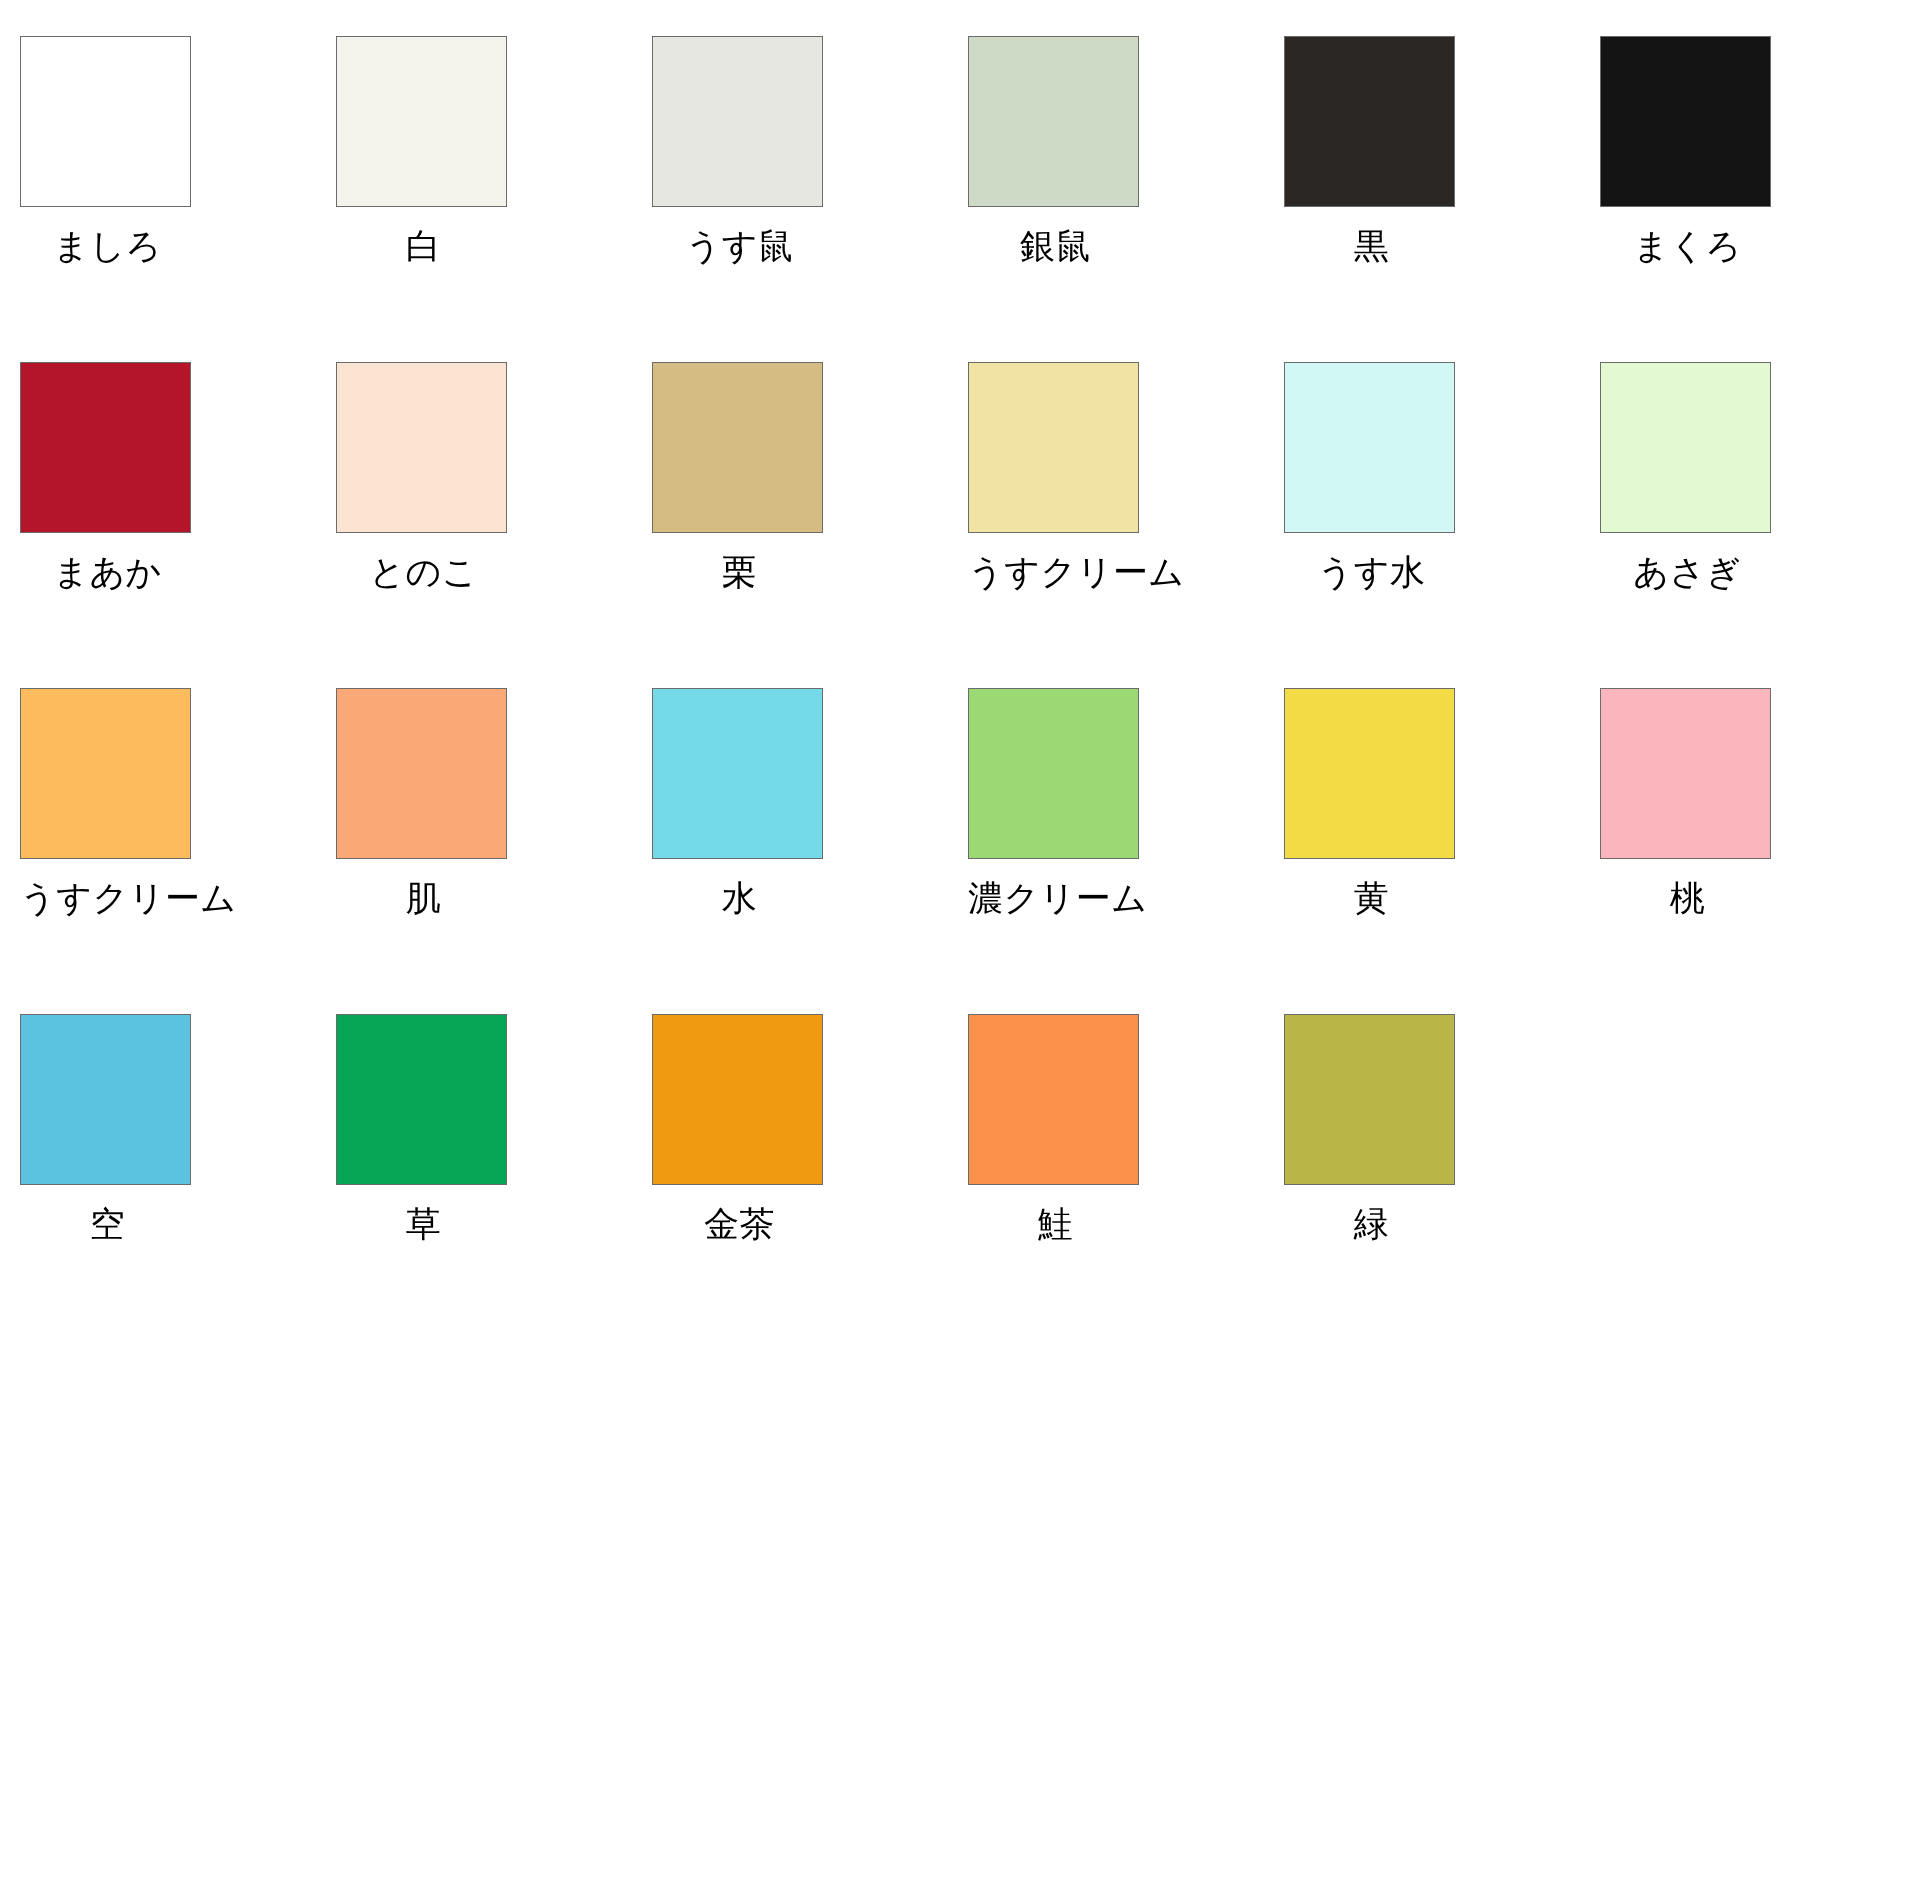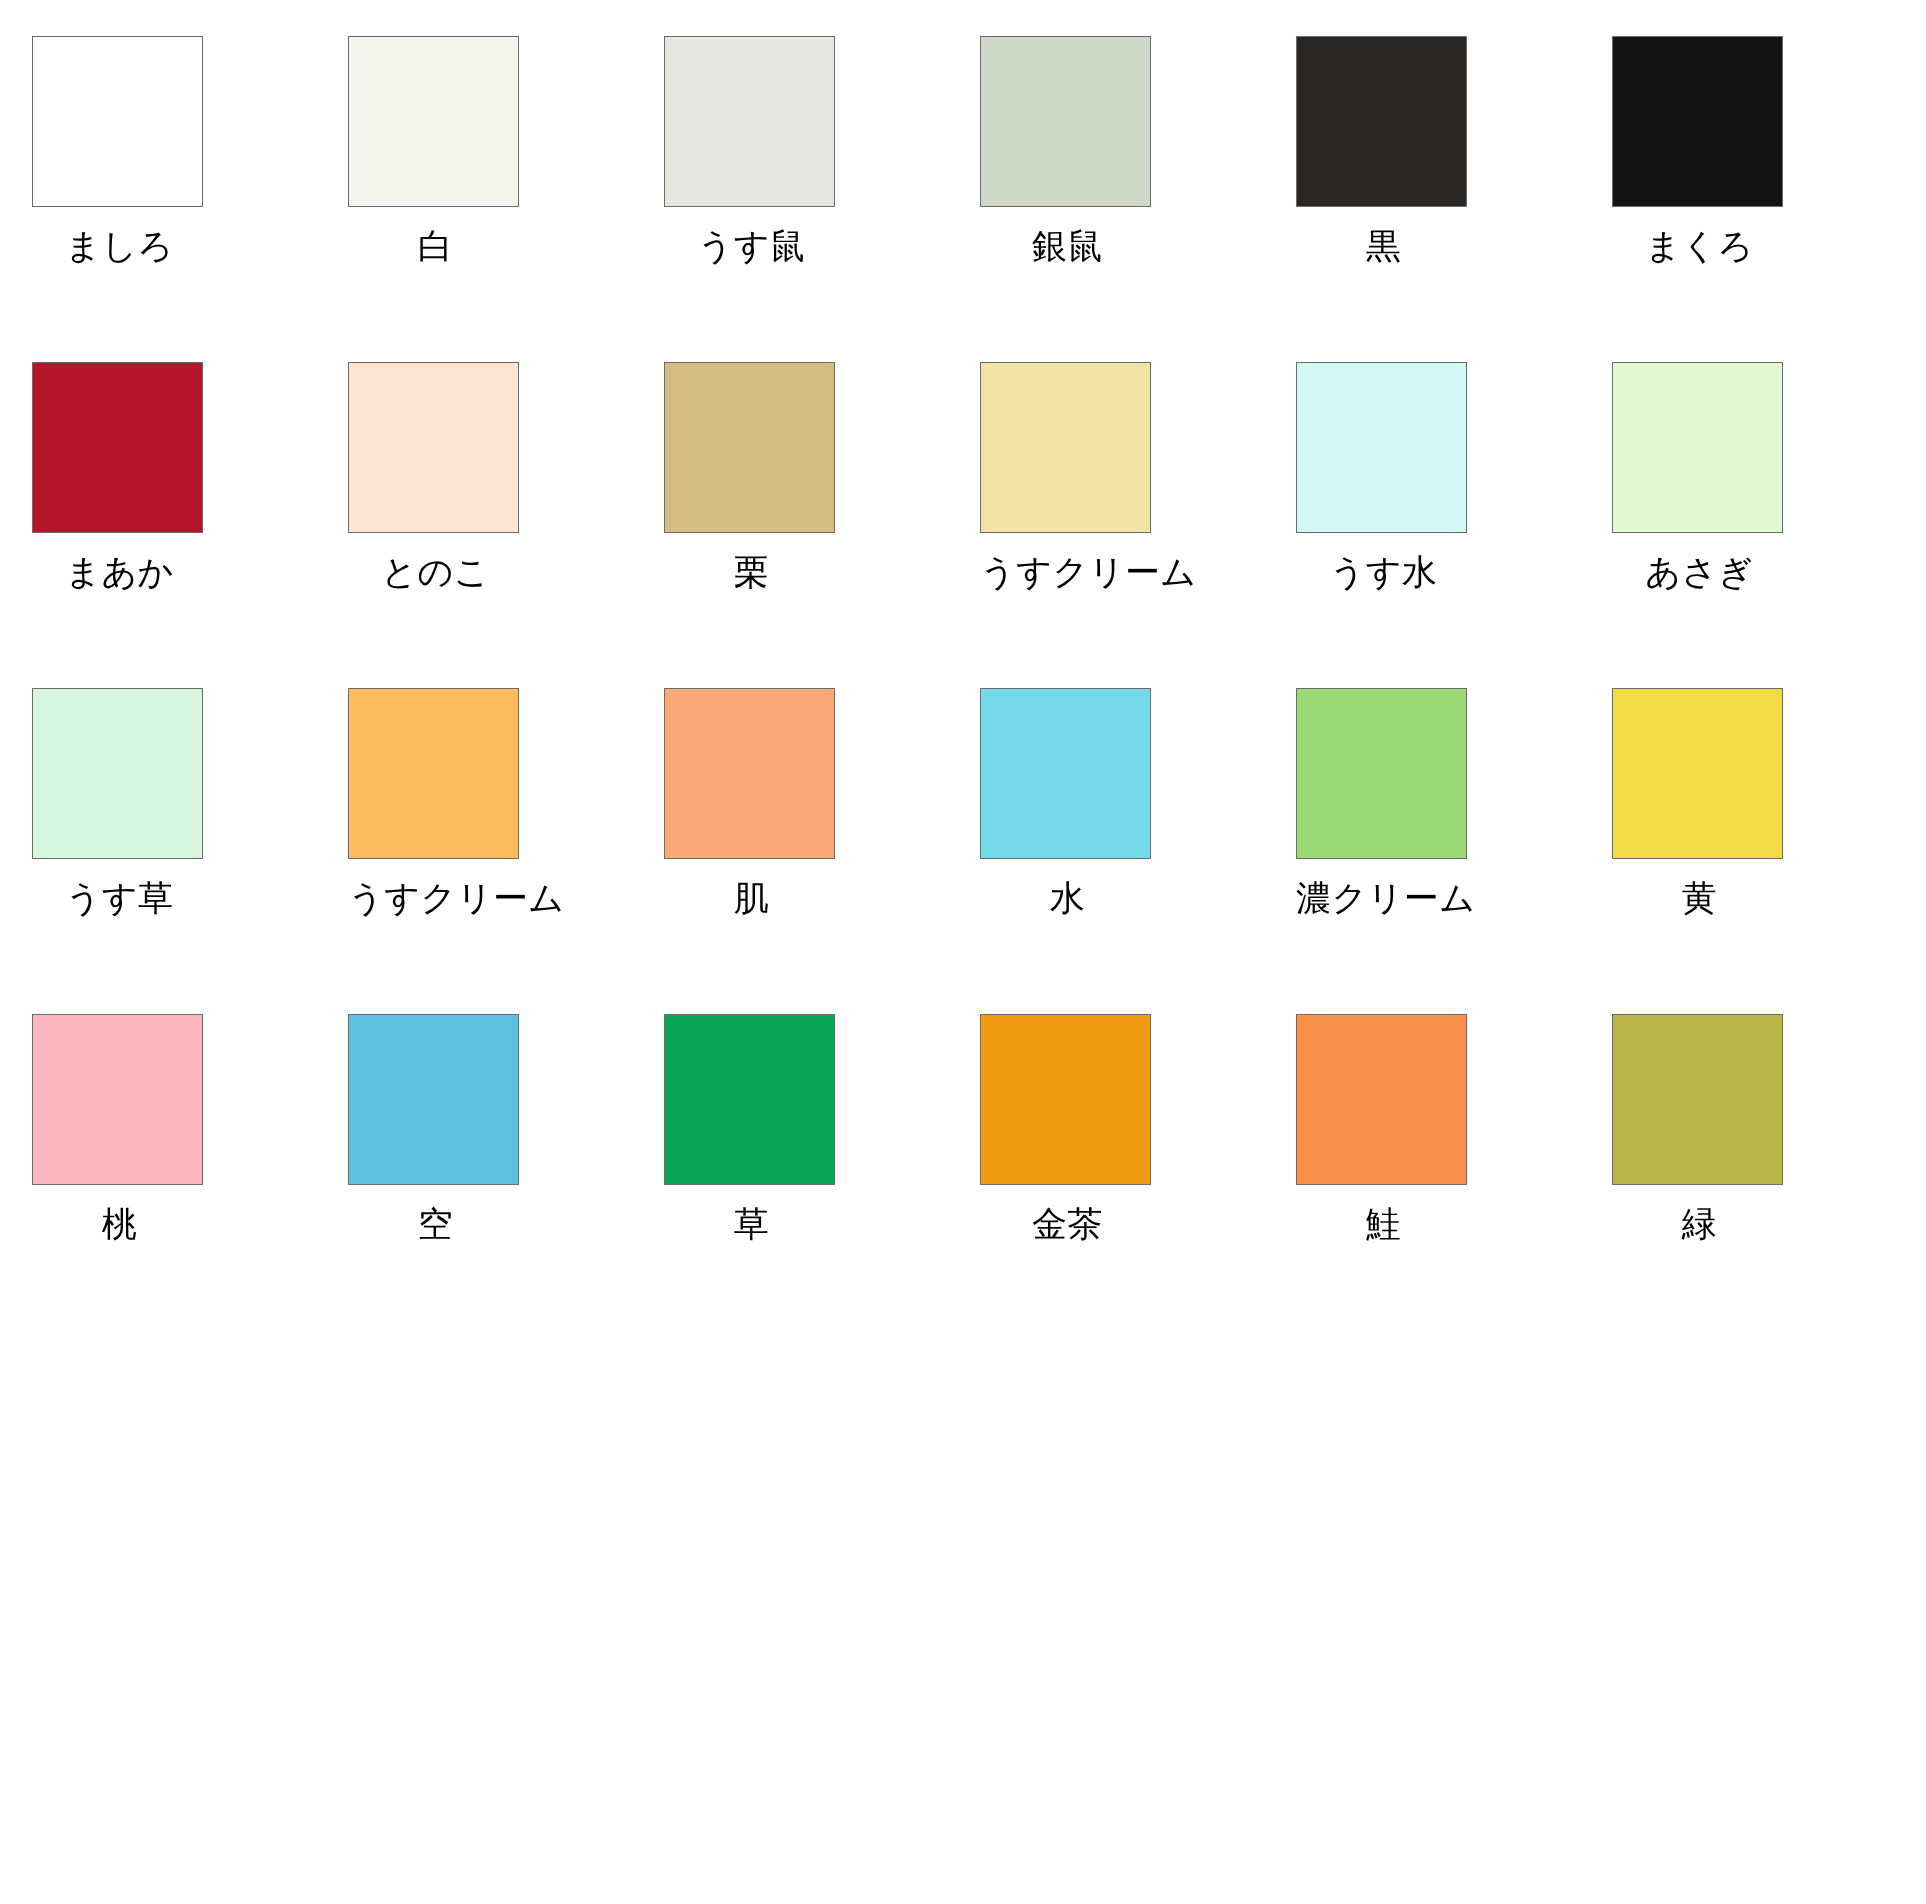--- a/index.html
+++ b/index.html
@@ -11,21 +11,21 @@
   body {
     width: 1926px;
     height: 1904px;
     font-family: "DejaVu Sans", "Liberation Sans", sans-serif;
     -webkit-font-smoothing: antialiased;
   }
 
   #palette-grid {
     box-sizing: border-box;
     width: 1885px;
-    padding: 36px 0 0 32px;
+    padding: 36px 0 0 20px;
     display: grid;
     grid-template-columns: repeat(6, 316px);
     grid-auto-rows: 326px;
   }
 
   .swatch-cell {
     display: flex;
     flex-direction: column;
     align-items: flex-start;
     width: 316px;
@@ -95,24 +95,20 @@
     </div>
     <div class="swatch-cell">
       <div class="swatch-chip" style="background-color: rgb(210, 248, 245); border-color: rgb(107, 107, 107);"></div>
       <div class="swatch-label">うす水</div>
     </div>
     <div class="swatch-cell">
       <div class="swatch-chip" style="background-color: rgb(227, 249, 209); border-color: rgb(107, 107, 107);"></div>
       <div class="swatch-label">あさぎ</div>
     </div>
     <div class="swatch-cell">
-      <div class="swatch-chip" style="background-color: rgb(214, 247, 222); border-color: rgb(107, 107, 107);"></div>
-      <div class="swatch-label">うす草</div>
-    </div>
-    <div class="swatch-cell">
       <div class="swatch-chip" style="background-color: rgb(252, 188, 94); border-color: rgb(107, 107, 107);"></div>
       <div class="swatch-label">うすクリーム</div>
     </div>
     <div class="swatch-cell">
       <div class="swatch-chip" style="background-color: rgb(249, 168, 118); border-color: rgb(107, 107, 107);"></div>
       <div class="swatch-label">肌</div>
     </div>
     <div class="swatch-cell">
       <div class="swatch-chip" style="background-color: rgb(116, 217, 232); border-color: rgb(107, 107, 107);"></div>
       <div class="swatch-label">水</div>

